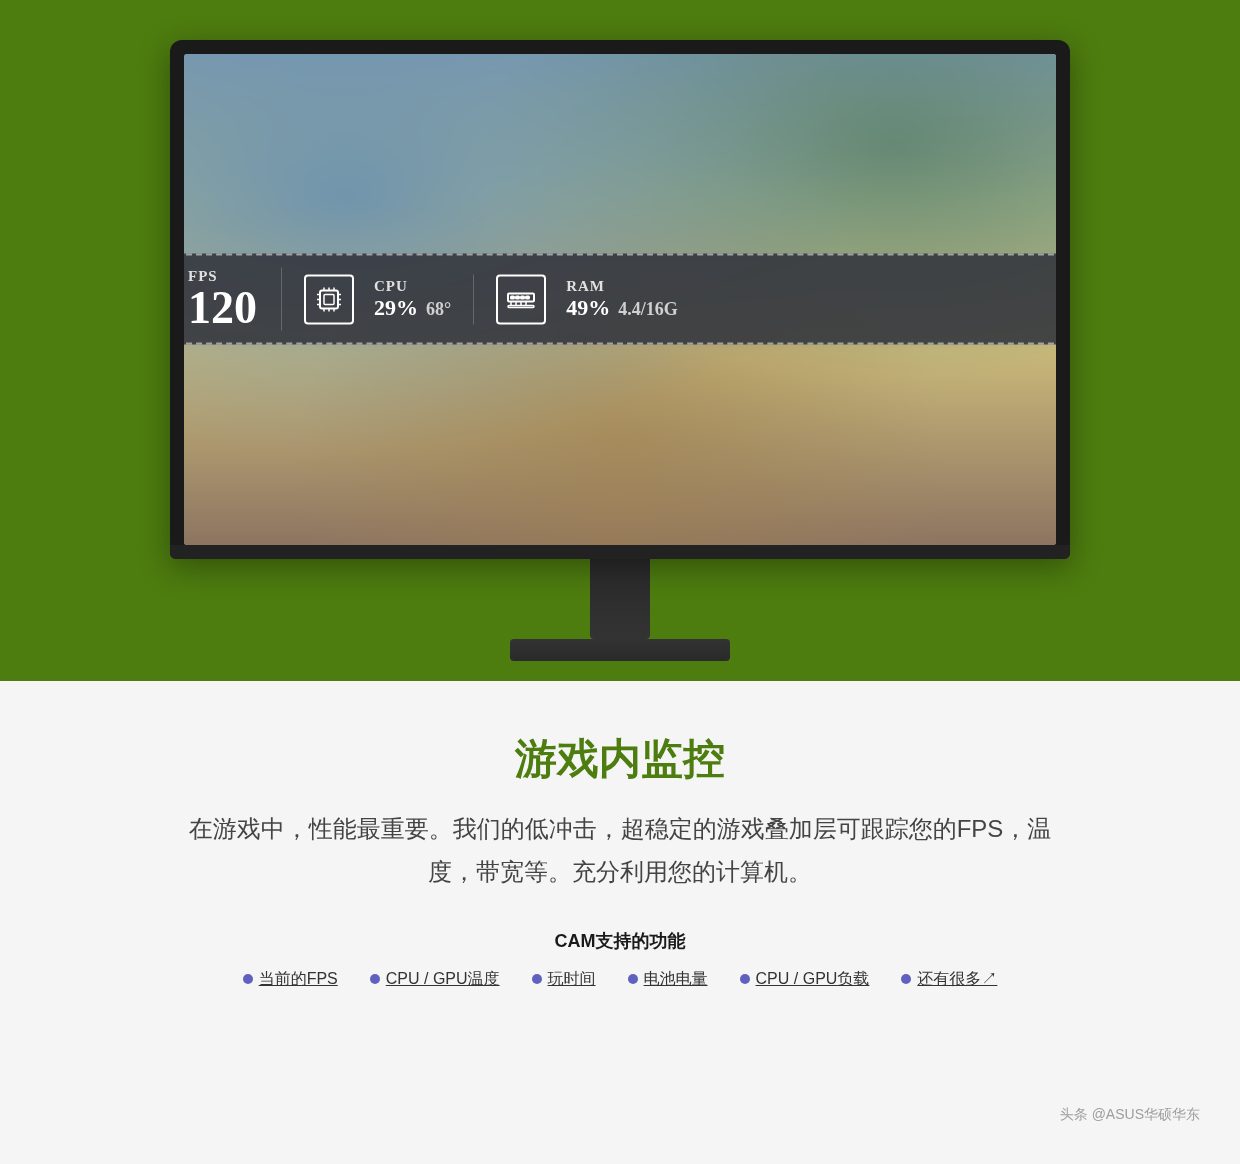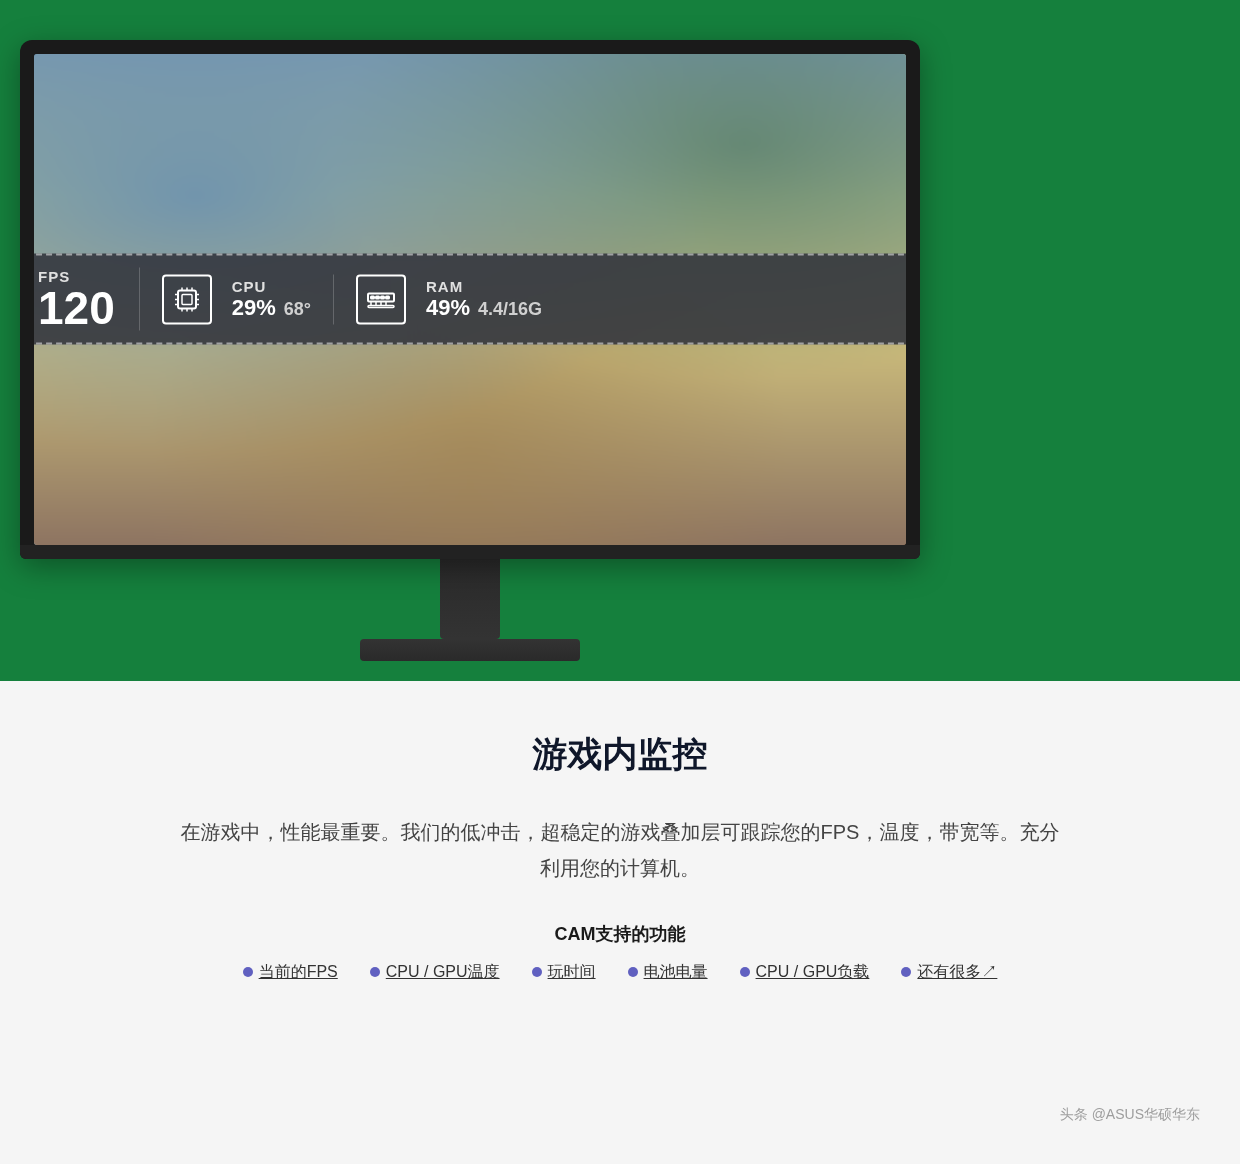--- a/index.html
+++ b/index.html
@@ -7,25 +7,27 @@
       width: 1240px;
       min-height: 1164px;
       background: #f5f5f5;
       font-family: 'Microsoft YaHei', 'PingFang SC', sans-serif;
       overflow-x: hidden;
     }
 
     
     .monitor-section {
       width: 100%;
-      background: #15803d;
-      display: flex;
+      background: #4d7c0f;
+      display: flex;
+      justify-content: center;
       align-items: center;
       padding: 40px 20px 20px;
       position: relative;
+      font-family: Liberation Serif, serif;
     }
 
     .monitor-wrapper {
       position: relative;
       width: 900px;
     }
 
     
     .monitor-frame {
       width: 100%;
@@ -184,28 +186,28 @@
 
     
     .content-section {
       padding: 50px 60px 40px;
       text-align: center;
       max-width: 1000px;
       margin: 0 auto;
     }
 
     .section-title {
-      font-size: 35px;
+      font-size: 42px;
       font-weight: 900;
-      color: #0f172a;
-      margin-bottom: 36px;
+      color: #4d7c0f;
+      margin-bottom: 20px;
     }
 
     .section-desc {
-      font-size: 20px;
+      font-size: 24px;
       color: #444;
       line-height: 1.8;
       margin-bottom: 36px;
     }
 
     .features-title {
       font-size: 18px;
       font-weight: 700;
       color: #1a1a1a;
       margin-bottom: 16px;

